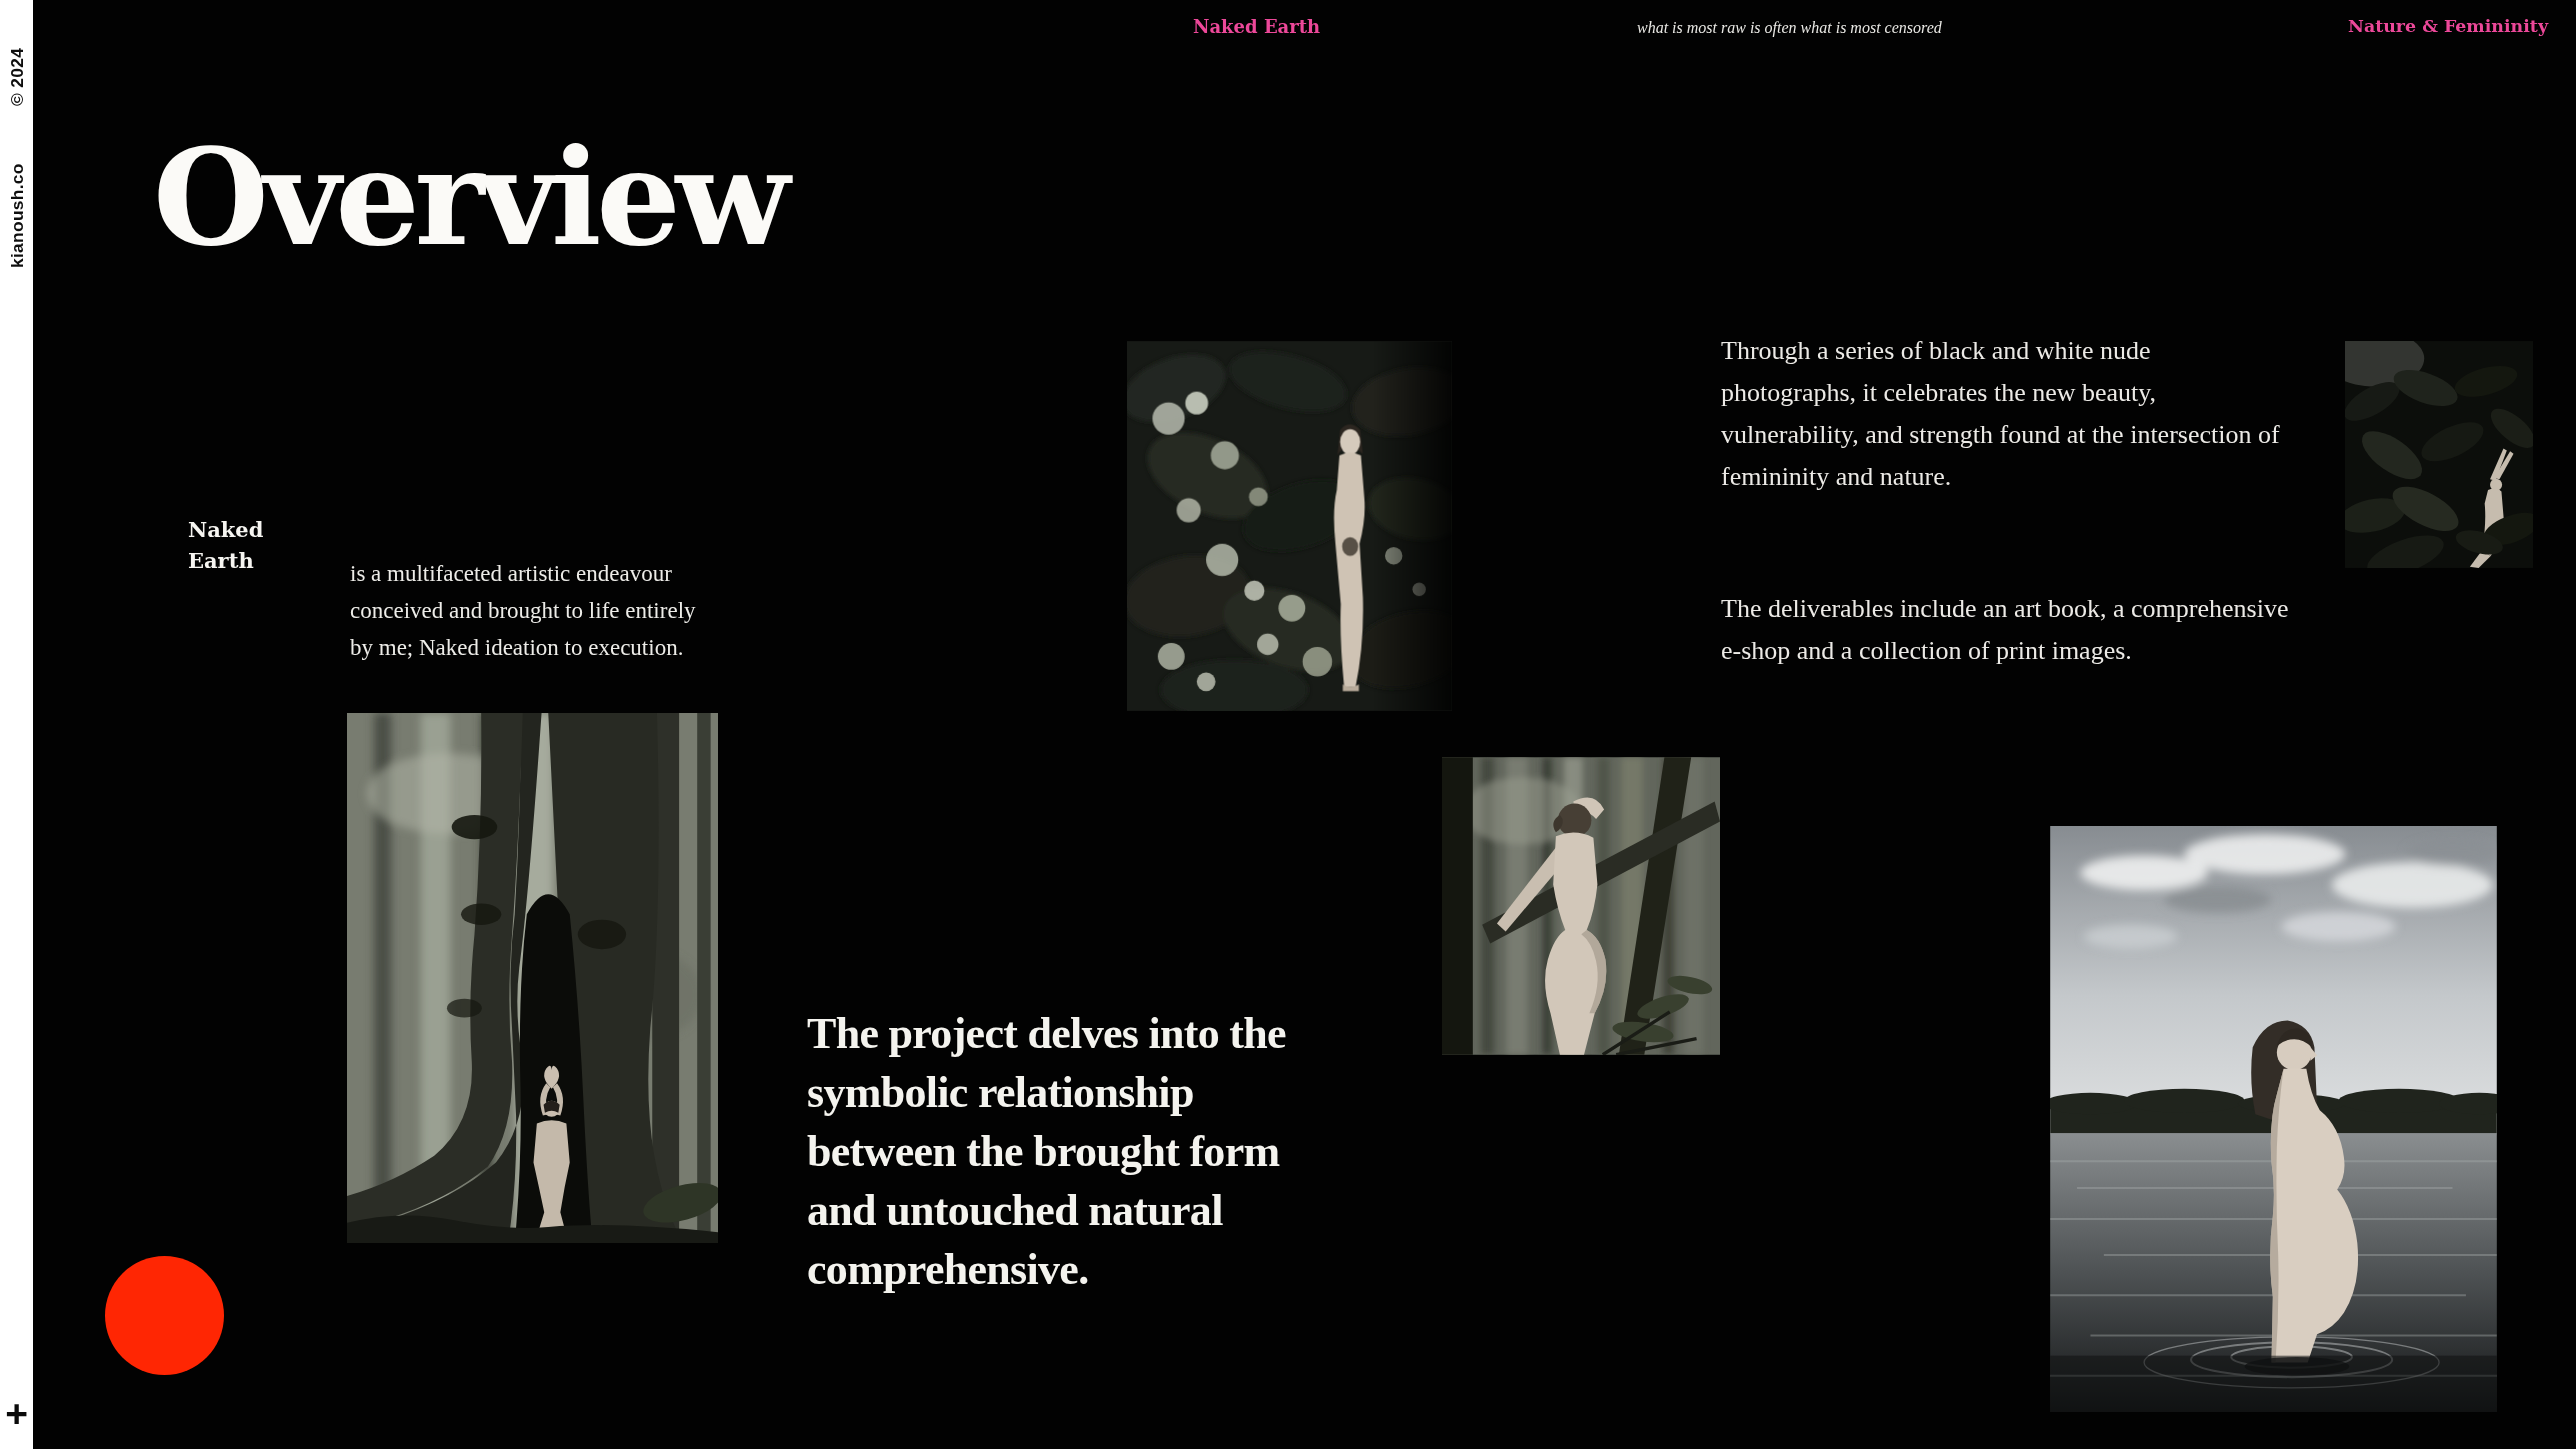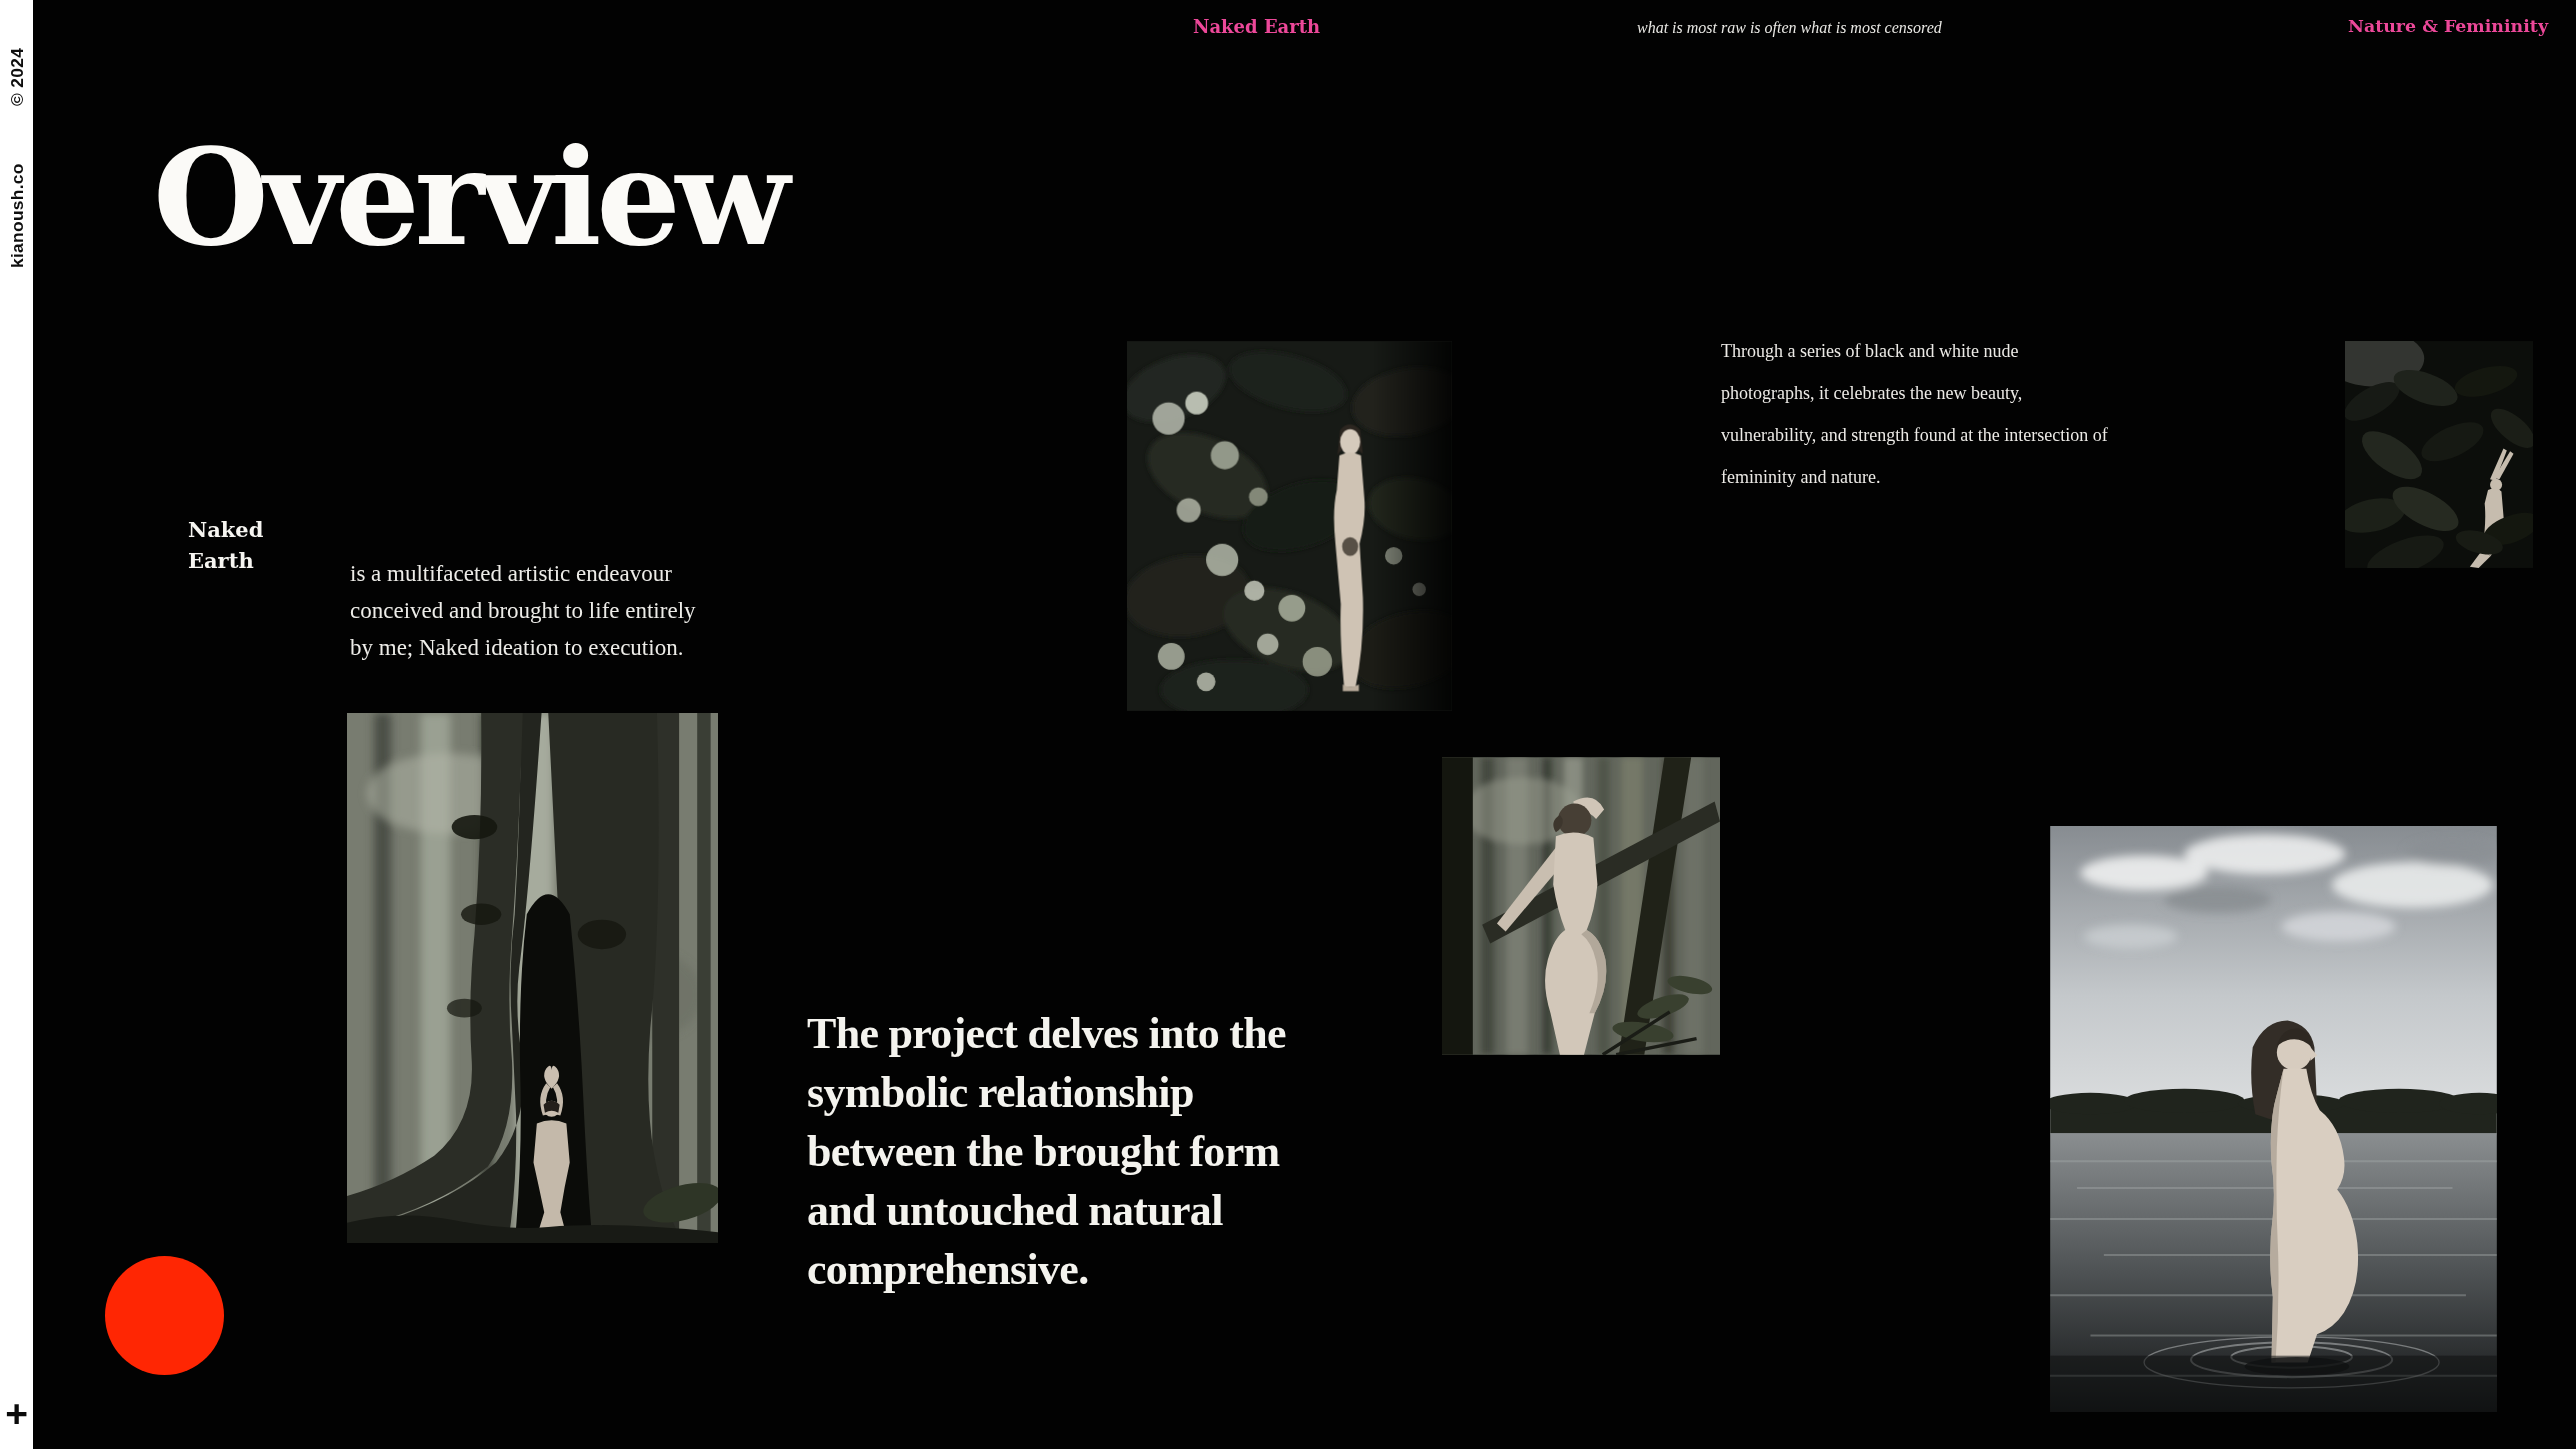--- a/index.html
+++ b/index.html
@@ -29,21 +29,21 @@
          font-size:133px;line-height:134px;letter-spacing:-5.4px;color:#fbfaf7;white-space:nowrap;}
 
   
   .intro-heading{left:188px;top:514px;width:142px;text-align:left;
                  font-family:"DejaVu Serif",serif;font-weight:700;font-size:21px;
                  line-height:31px;color:#f6f5f1;}
   .intro-heading .l1{padding-right:25.5px;}
   .intro-body{left:350px;top:555px;font-size:23px;line-height:37px;color:#edecE8;color:#edece8;white-space:nowrap;}
 
   
-  .about{left:1721px;width:564px;font-size:18px;line-height:42px;color:#eceae6;white-space:nowrap;}
+  .about{left:1721px;width:564px;font-size:26px;line-height:42px;color:#eceae6;white-space:nowrap;}
   .about-1{top:330px;}
   .about-2{top:588px;}
 
   
   .statement{left:807px;top:1004px;font-weight:700;font-size:44px;line-height:59px;
              letter-spacing:-0.7px;color:#f4f3ee;white-space:nowrap;}
 
   
   .photo{overflow:hidden;background:#101210;}
   .photo svg{display:block;width:100%;height:100%;}
@@ -82,20 +82,24 @@
     <div>is a multifaceted artistic endeavour</div>
     <div>conceived and brought to life entirely</div>
     <div>by me; Naked ideation to execution.</div>
   </div>
 
   <div class="abs about about-1">
     <div>Through a series of black and white nude</div>
     <div>photographs, it celebrates the new beauty,</div>
     <div>vulnerability, and strength found at the intersection of</div>
     <div>femininity and nature.</div>
+  </div>
+  <div class="abs about about-2">
+    <div>The deliverables include an art book, a comprehensive</div>
+    <div>e-shop and a collection of print images.</div>
   </div>
 
   <div class="abs statement">
     <div>The project delves into the</div>
     <div>symbolic relationship</div>
     <div>between the brought form</div>
     <div>and untouched natural</div>
     <div>comprehensive.</div>
   </div>
 

